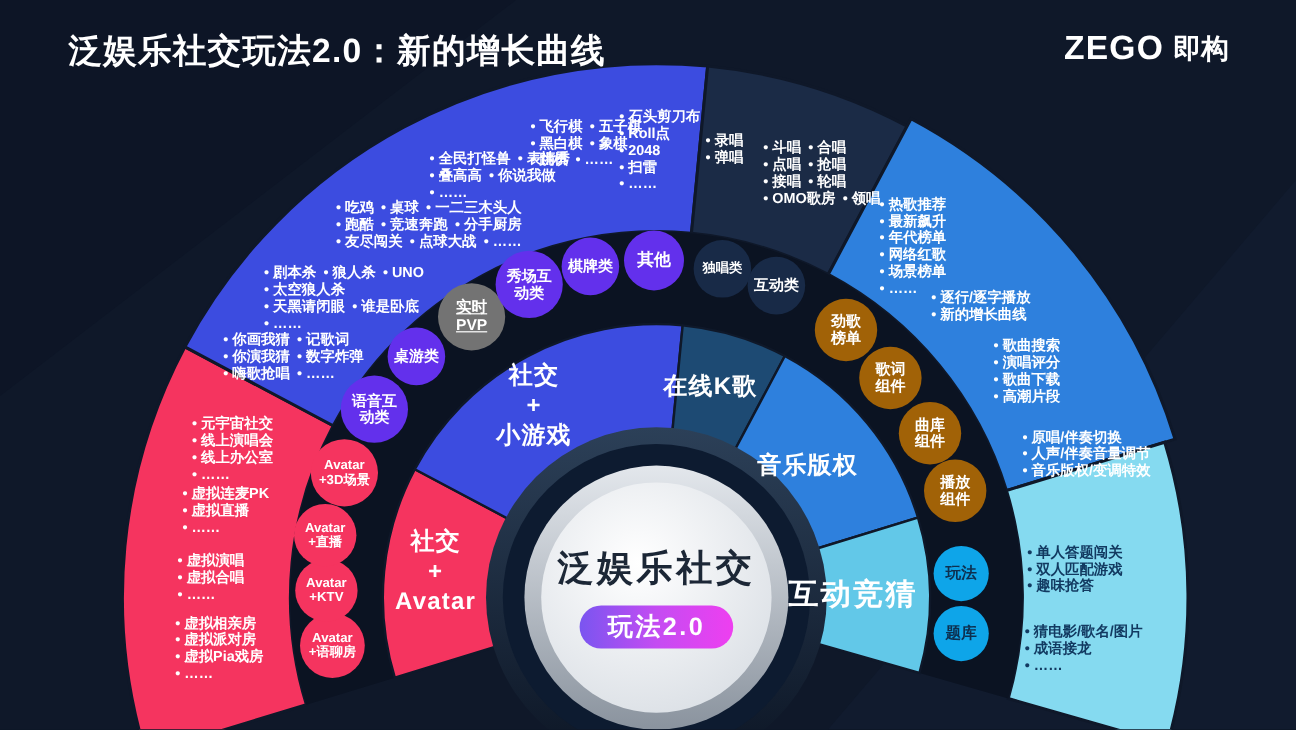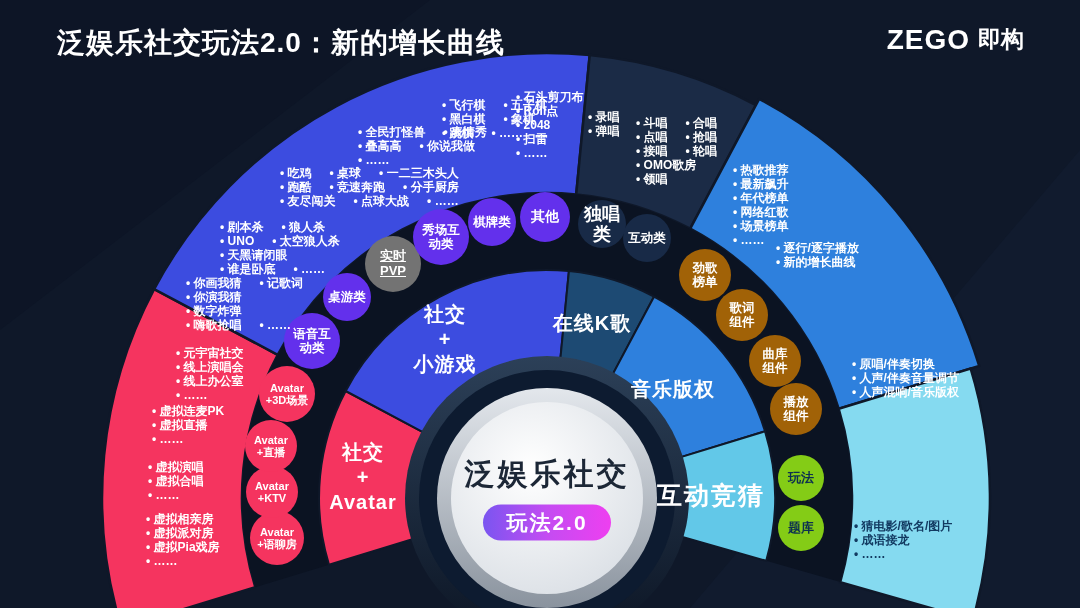--- a/index.html
+++ b/index.html
@@ -1,42 +1,42 @@
 <!DOCTYPE html>
 <html><head>
 <meta charset="utf-8">
 <style>
   html,body{margin:0;padding:0;background:#0f1829;}
   .stage{position:relative;width:1080px;height:608px;overflow:hidden;background:#0f1829;
          font-family:"Liberation Sans",sans-serif;}
   svg.fan{position:absolute;left:0;top:0;}
   .hdr-title{position:absolute;left:57px;top:24px;font-size:28px;font-weight:bold;color:#ffffff;letter-spacing:1px;}
-  .logo{position:absolute;right:56px;top:24px;color:#ffffff;display:flex;align-items:flex-start;gap:8px;}
+  .logo{position:absolute;right:56px;top:24px;color:#ffffff;display:flex;align-items:flex-end;gap:8px;}
   .logo .zego{font-size:28px;font-weight:800;letter-spacing:1px;}
   .logo .cn{font-size:23px;font-weight:700;}
 
   
   .wlabel{position:absolute;transform:translate(-50%,-50%);color:#ffffff;font-weight:bold;
           text-align:center;white-space:pre-line;line-height:1.25;letter-spacing:1px;z-index:4;}
   .wl-20{font-size:20px;}
   .wl-21{font-size:25px;letter-spacing:2px;}
 
   
   .node{position:absolute;border-radius:50%;display:flex;align-items:center;justify-content:center;
         text-align:center;color:#ffffff;font-weight:bold;white-space:pre-line;line-height:1.12;z-index:4;}
   .n-pink{background:#f5345f;}
   .n-purple{background:#6330ec;}
   .n-pvp{background:#737373;text-decoration:underline;}
   .n-navy{background:#182a47;}
   .n-blue{background:#a16207;}
-  .n-cyan{background:#84cc16;color:#0d3050;}
+  .n-cyan{background:#0ea5e9;color:#0d3050;}
 
   
   .lg{position:absolute;font-weight:bold;font-size:12px;line-height:14px;color:#ffffff;z-index:4;}
-  .lg.wrap{display:flex;flex-wrap:wrap;column-gap:18px;}
+  .lg.wrap{display:flex;flex-wrap:wrap;column-gap:6px;}
   .lg.stack{display:flex;flex-direction:column;}
   .lg.dark{color:#123a61;}
   .bi{white-space:nowrap;}
   .bi::before{content:"• ";}
 
   
   .center{position:absolute;left:547px;top:497px;transform:translate(-50%,-50%);
           text-align:center;z-index:6;width:190px;}
   .center .t{font-size:30px;font-weight:800;color:#1c2736;letter-spacing:3px;}
   .center .badge{margin:10px auto 0;width:128px;height:36px;border-radius:18px;
@@ -114,34 +114,34 @@
 +3D场景</div>
   <div class="node n-purple" style="left:284px;top:313px;width:56px;height:56px;font-size:12.5px;">语音互
 动类</div>
   <div class="node n-purple" style="left:323px;top:273px;width:48px;height:48px;font-size:12.5px;">桌游类</div>
   <div class="node n-pvp" style="left:365px;top:236px;width:56px;height:56px;font-size:13px;">实时
 PVP</div>
   <div class="node n-purple" style="left:413px;top:209px;width:56px;height:56px;font-size:12.5px;">秀场互
 动类</div>
   <div class="node n-purple" style="left:468px;top:198px;width:48px;height:48px;font-size:12.5px;">棋牌类</div>
   <div class="node n-purple" style="left:520px;top:192px;width:50px;height:50px;font-size:14px;">其他</div>
-  <div class="node n-navy" style="left:578px;top:200px;width:48px;height:48px;font-size:18px;">独唱类</div>
+  <div class="node n-navy" style="left:578px;top:200px;width:48px;height:48px;font-size:11px;">独唱类</div>
   <div class="node n-navy" style="left:623px;top:214px;width:48px;height:48px;font-size:12.5px;">互动类</div>
   <div class="node n-blue" style="left:679px;top:249px;width:52px;height:52px;font-size:12.5px;">劲歌
 榜单</div>
   <div class="node n-blue" style="left:716px;top:289px;width:52px;height:52px;font-size:12.5px;">歌词
 组件</div>
   <div class="node n-blue" style="left:749px;top:335px;width:52px;height:52px;font-size:12.5px;">曲库
 组件</div>
   <div class="node n-blue" style="left:770px;top:383px;width:52px;height:52px;font-size:12.5px;">播放
 组件</div>
   <div class="node n-cyan" style="left:778px;top:455px;width:46px;height:46px;font-size:13px;">玩法</div>
   <div class="node n-cyan" style="left:778px;top:505px;width:46px;height:46px;font-size:13px;">题库</div>
 
-  <div class="lg stack" style="left:176px;top:346px;width:120px;justify-content:space-between;">
+  <div class="lg stack" style="left:160px;top:346px;width:120px;justify-content:space-between;">
       <span class="bi">元宇宙社交</span>
       <span class="bi">线上演唱会</span>
       <span class="bi">线上办公室</span>
       <span class="bi">……</span>
     </div>
   <div class="lg stack" style="left:152px;top:404px;width:120px;">
       <span class="bi">虚拟连麦PK</span>
       <span class="bi">虚拟直播</span>
       <span class="bi">……</span>
     </div>
@@ -228,26 +228,37 @@
       <span class="bi">最新飙升</span>
       <span class="bi">年代榜单</span>
       <span class="bi">网络红歌</span>
       <span class="bi">场景榜单</span>
       <span class="bi">……</span>
     </div>
   <div class="lg stack" style="left:776px;top:241px;width:110px;">
       <span class="bi">逐行/逐字播放</span>
       <span class="bi">新的增长曲线</span>
     </div>
+  <div class="lg stack" style="left:828px;top:281px;width:80px;">
+      <span class="bi">歌曲搜索</span>
+      <span class="bi">演唱评分</span>
+      <span class="bi">歌曲下载</span>
+      <span class="bi">高潮片段</span>
+    </div>
   <div class="lg stack" style="left:840px;top:357px;width:140px;margin-left:12px;">
       <span class="bi">原唱/伴奏切换</span>
       <span class="bi">人声/伴奏音量调节</span>
-      <span class="bi">人声混响/音乐版权</span>
-    </div>
-
+      <span class="bi">音乐版权/变调特效</span>
+    </div>
+
+  <div class="lg stack dark" style="left:856px;top:453px;width:110px;">
+      <span class="bi">单人答题闯关</span>
+      <span class="bi">双人匹配游戏</span>
+      <span class="bi">趣味抢答</span>
+    </div>
   <div class="lg stack dark" style="left:854px;top:519px;width:120px;">
       <span class="bi">猜电影/歌名/图片</span>
       <span class="bi">成语接龙</span>
       <span class="bi">……</span>
     </div>
 
   <div class="center">
     <div class="t">泛娱乐社交</div>
     <div class="badge">玩法2.0</div>
   </div>

